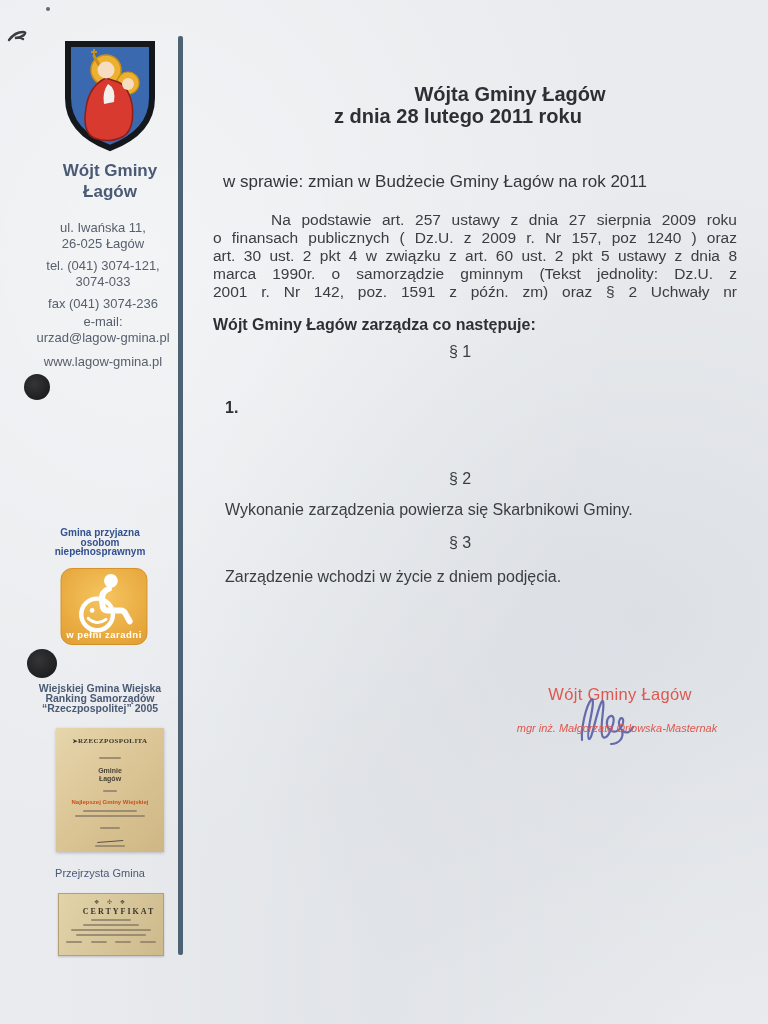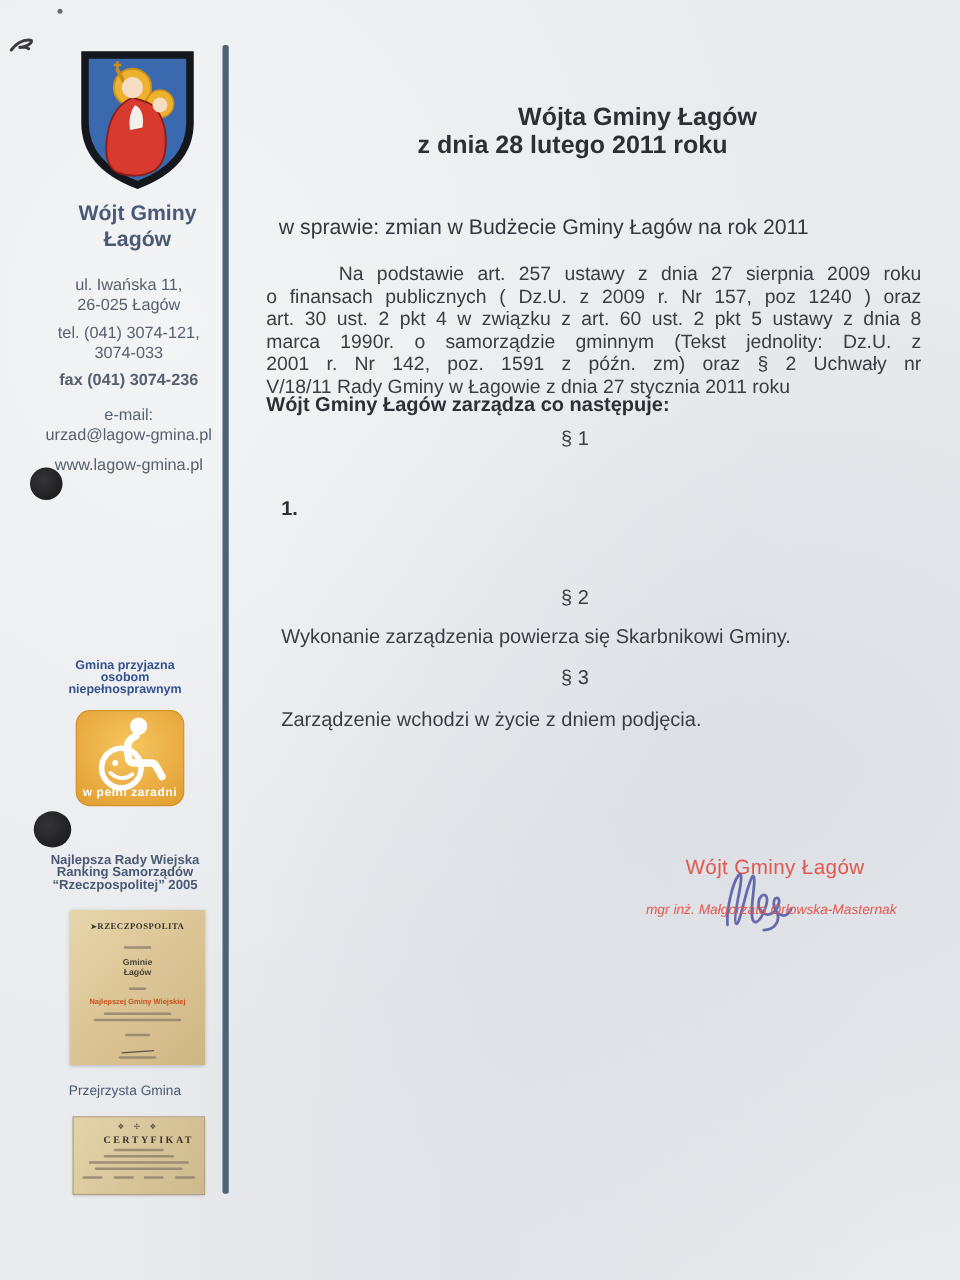--- a/index.html
+++ b/index.html
@@ -16,21 +16,21 @@
   .abs{position:absolute;}
 
   
   .vbar{left:178px;top:36px;width:5px;height:919px;background:#4d6374;border-radius:2px;}
   .emblem{left:62px;top:40px;width:96px;height:112px;}
   .org-name{left:35px;top:160px;width:150px;text-align:center;font-weight:bold;
     font-size:17px;line-height:21px;color:#4a5a74;}
   .contact{left:20px;top:220px;width:166px;text-align:center;font-size:13px;
     line-height:16px;color:#57606d;}
   .contact .blk{margin-bottom:6px;}
-  .contact .blk.fax{margin-bottom:12px;font-weight:bold;}
+  .contact .blk.fax{margin-bottom:2px;}
   .contact .blk.email{margin-bottom:8px;}
   .hole{background:radial-gradient(circle at 40% 38%, #2b2b2e, #141416 70%);
     border-radius:50%;opacity:.95;}
   .hole1{left:24px;top:374px;width:26px;height:26px;}
   .hole2{left:27px;top:649px;width:30px;height:29px;}
 
   .award1-title{left:30px;top:528px;width:140px;text-align:center;font-weight:bold;
     font-size:10px;line-height:9.5px;color:#33518f;}
   .badge{left:59px;top:567px;width:90px;height:79px;}
   .badge-caption{left:59px;top:629px;width:90px;text-align:center;color:#fff;
@@ -160,21 +160,21 @@
   <path d="M50,22 q-8,3 -7,12 l1,7 q1,3 5,3 h13 q3,0 4.5,3 l4.5,8" stroke="#fff" stroke-width="6" fill="none" stroke-linecap="round" stroke-linejoin="round"></path>
   <circle cx="38" cy="48" r="16" stroke="#fff" stroke-width="4.5" fill="none"></circle>
   <circle cx="33" cy="44" r="2.4" fill="#fff"></circle>
   <path d="M29,52 q9,8 18,1" stroke="#fff" stroke-width="3" fill="none" stroke-linecap="round"></path>
 </svg>
 <div class="abs badge-caption">w pełni zaradni</div>
 
 <div class="abs hole hole2"></div>
 
 <div class="abs award2-title">
-  <div>Najlepsza Rady Wiejska</div>
+  <div>Wiejskiej Gmina Wiejska</div>
   <div>Ranking Samorządów</div>
   <div>“Rzeczpospolitej” 2005</div>
 </div>
 
 <div class="abs cert1">
   <div class="hdr"><span class="eagle">➤</span><span>RZECZPOSPOLITA</span></div>
   <div class="bar" style="width:22px;margin-top:12px;"></div>
   <div class="recip" style="margin-top:8px;">
     <div>Gminie</div>
     <div>Łagów</div>
@@ -211,21 +211,20 @@
 </div>
 
 <div class="abs subject">w sprawie: zmian w Budżecie Gminy  Łagów na rok 2011</div>
 
 <div class="abs legal">
   <div class="jline indent">Na podstawie art. 257  ustawy z dnia 27 sierpnia 2009 roku</div>
   <div class="jline">o finansach publicznych ( Dz.U. z 2009 r. Nr 157, poz 1240 ) oraz</div>
   <div class="jline">art. 30 ust. 2 pkt 4 w związku z art. 60 ust. 2 pkt 5 ustawy z dnia 8</div>
   <div class="jline">marca 1990r. o samorządzie gminnym (Tekst jednolity: Dz.U. z</div>
   <div class="jline">2001 r. Nr 142, poz. 1591 z późn. zm) oraz §  2 Uchwały nr</div>
-  <div class="lline">V/18/11  Rady Gminy w Łagowie z dnia 27 stycznia 2011 roku</div>
 </div>
 
 <div class="abs decree">Wójt Gminy Łagów zarządza co następuje:</div>
 
 <div class="abs smark s1">§ 1</div>
 
 <div class="abs item1">
   <span class="num">1.</span>
 </div>
 

